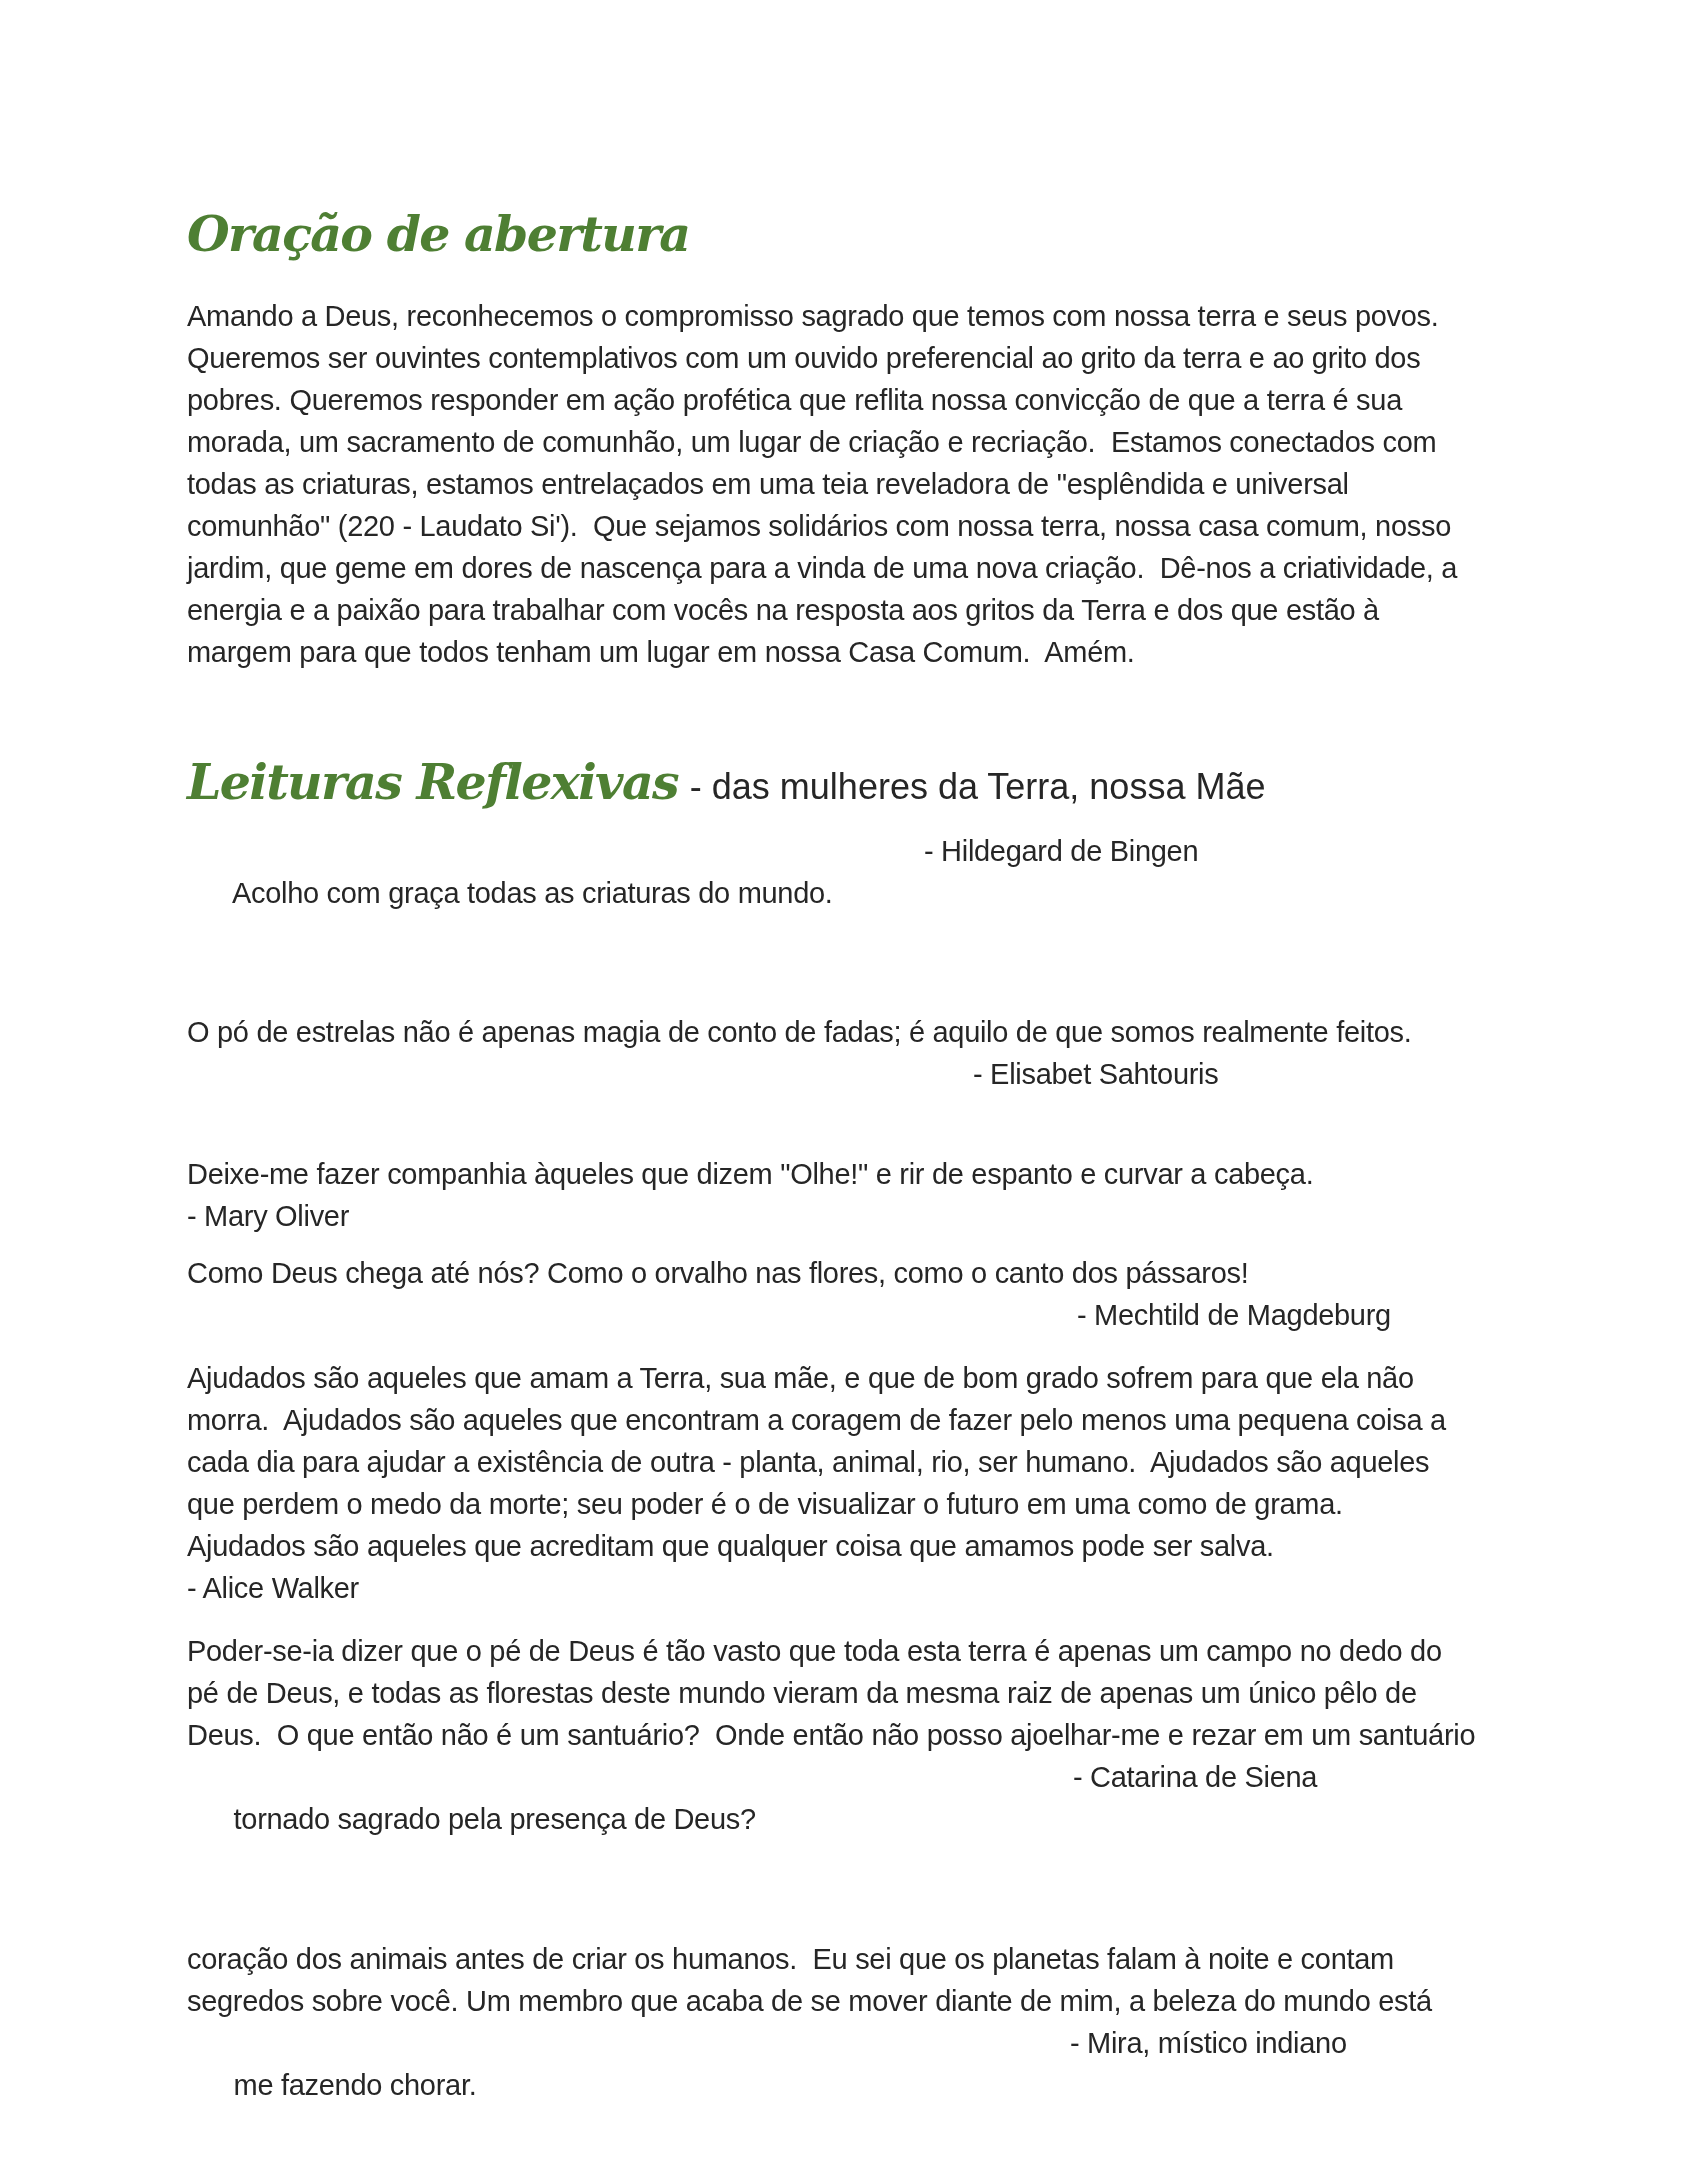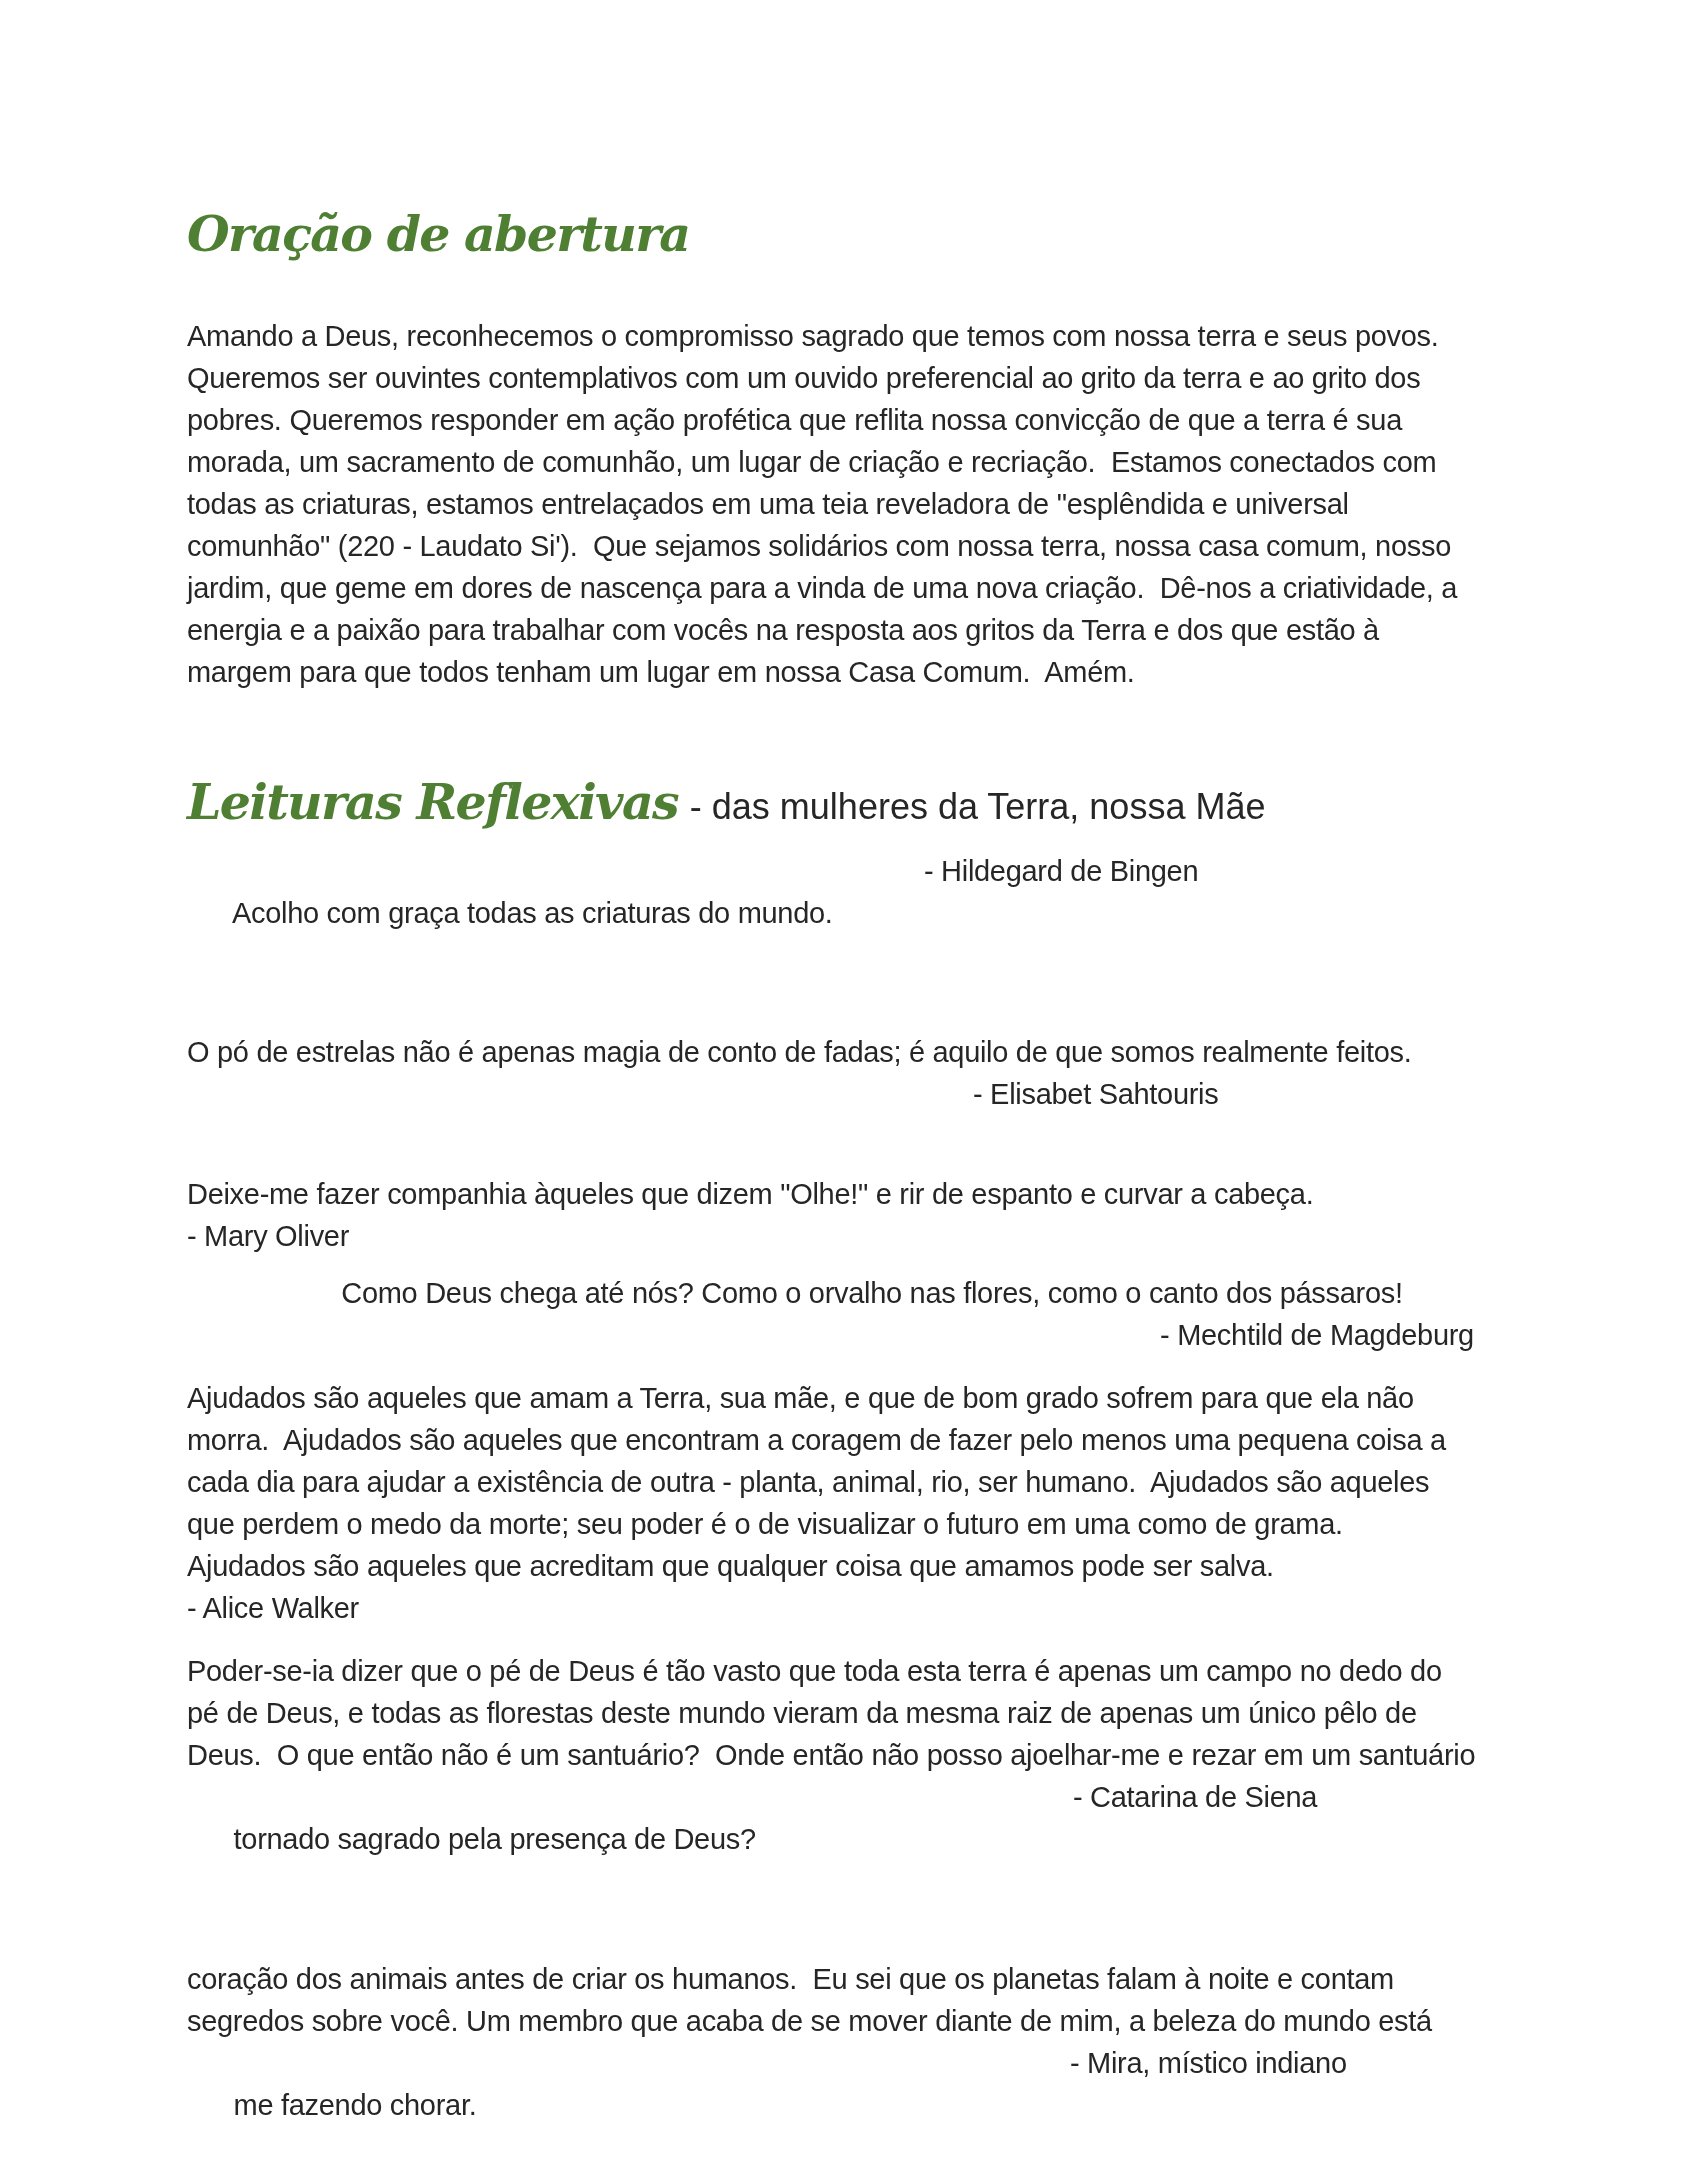--- a/index.html
+++ b/index.html
@@ -19,21 +19,21 @@
   .script-heading {
     font-family: "DejaVu Serif", serif;
     font-style: italic;
     font-weight: bold;
     color: #4e7f33;
     font-size: 49px;
     line-height: 68px;
     letter-spacing: -1.7px;
     white-space: pre;
   }
-  h1.script-heading { margin: 0 0 47px 0; }
+  h1.script-heading { margin: 0 0 27px 0; }
   .h2row {
     display: flex;
     align-items: baseline;
     margin: 75px 0 0 0;
   }
   .h2row .subtitle {
     font-family: "Liberation Sans", sans-serif;
     font-style: normal;
     font-weight: normal;
     letter-spacing: 0;
@@ -56,21 +56,21 @@
     white-space: pre;
   }
   .attr-q1 { left: 737px; }
   .attr-q6 { left: 886px; }
   .attr-q7 { left: 883px; }
   .indent-q2 { padding-left: 786px; }
   .indent-q4 { padding-left: 890px; }
   .q1 { margin-top: 13.6px; }
   .q2 { margin-top: 13.6px; }
   .q3 { margin-top: 58px; }
-  .q4 { margin-top: 15.3px; text-align: center; }
+  .q4 { margin-top: 15.3px; }
   .q5 { margin-top: 21px; }
   .q6 { margin-top: 21px; }
   .q7 { margin-top: 13.6px; }
 </style>
 </head>
 <body>
 
 <div class="page">
 
   <h1 class="script-heading">Oração de abertura</h1>

